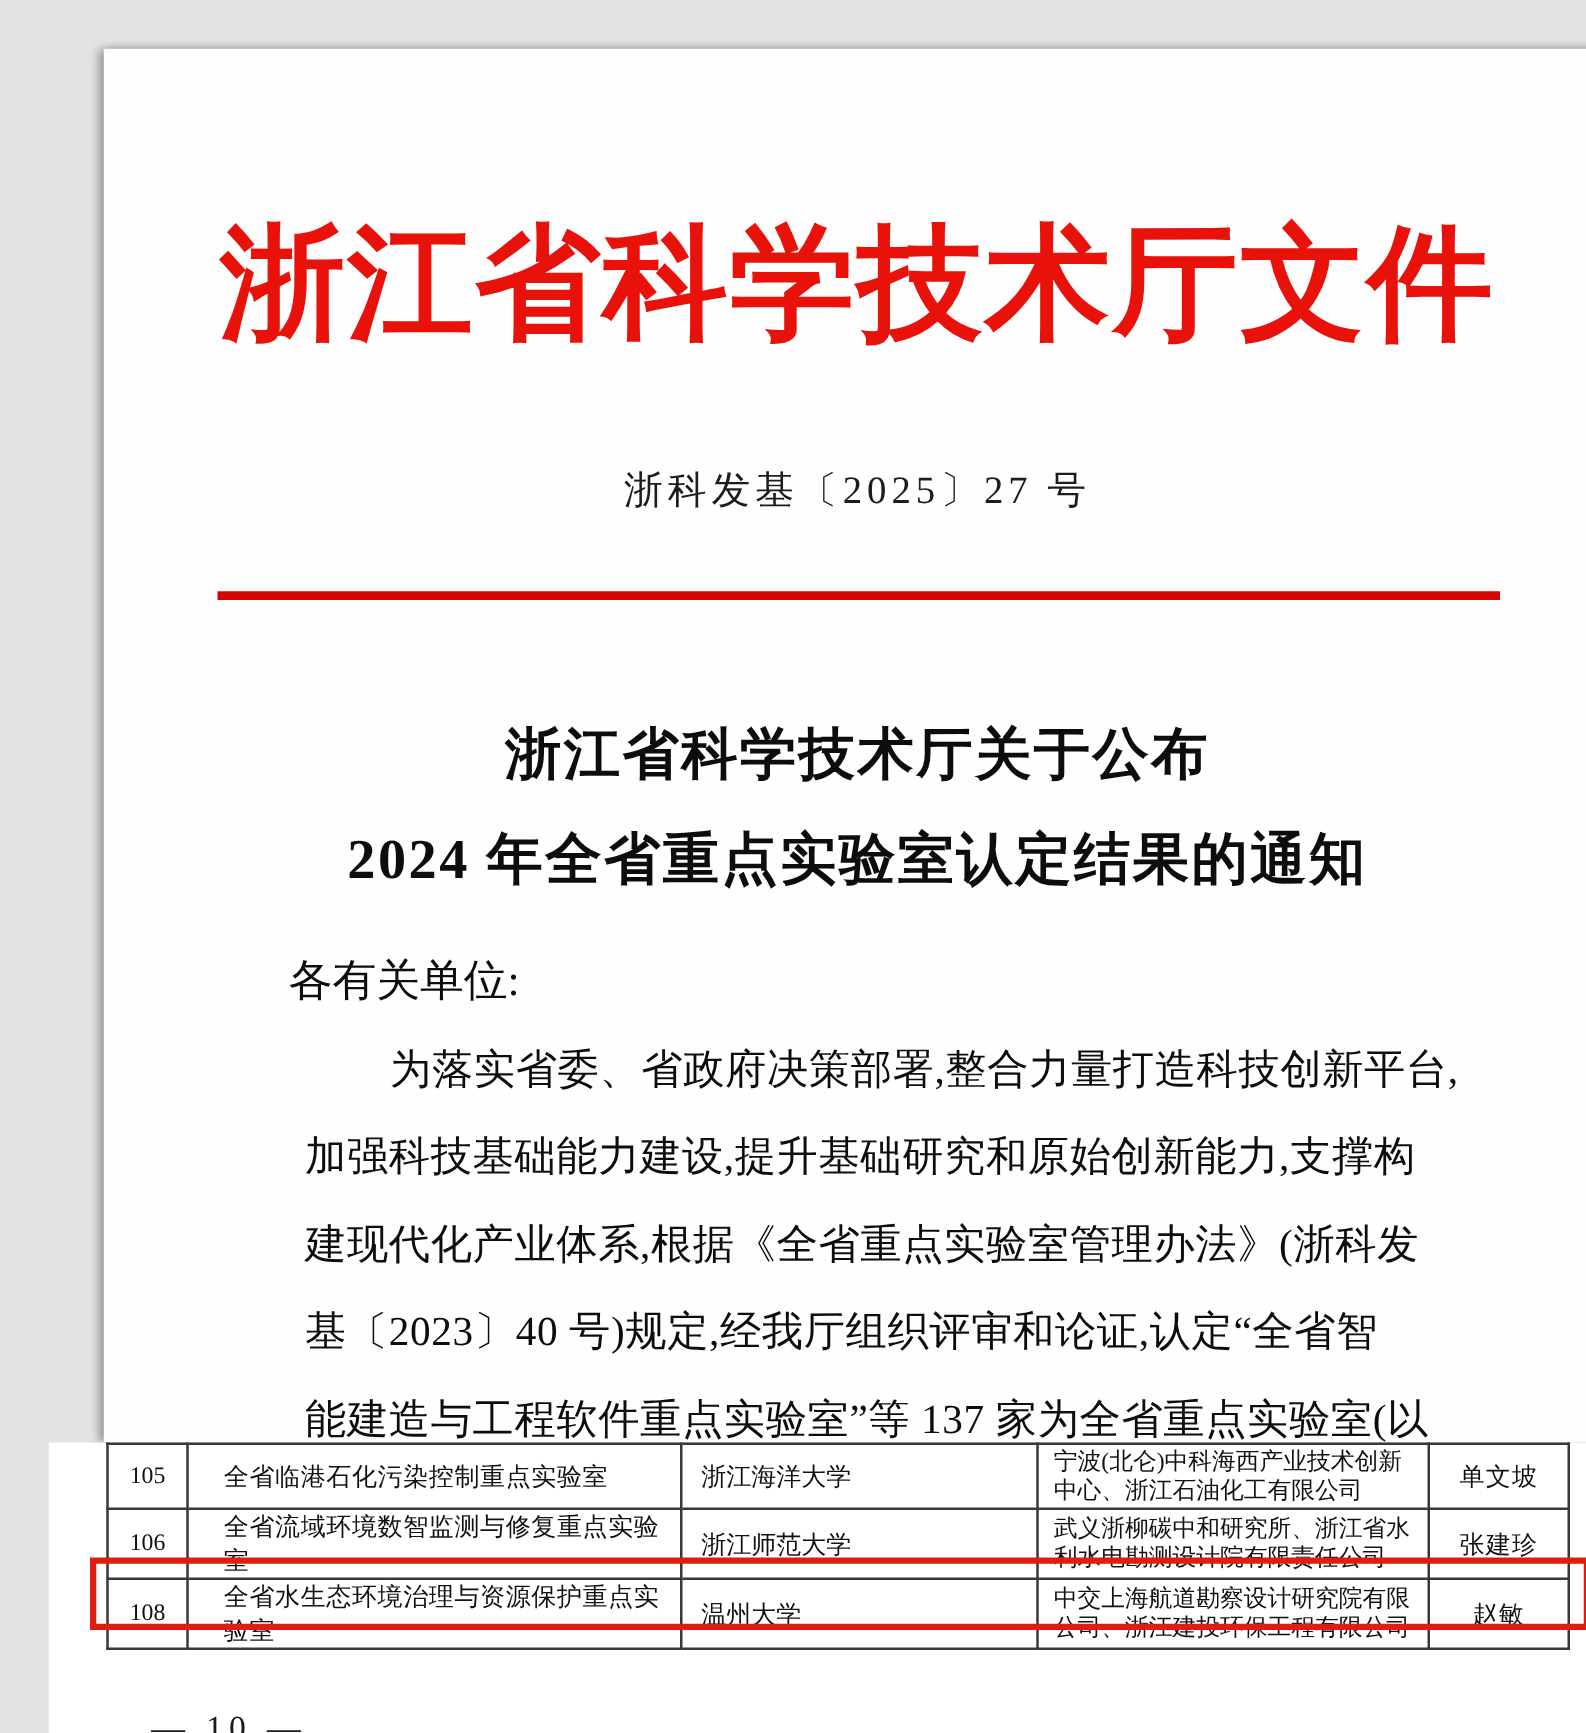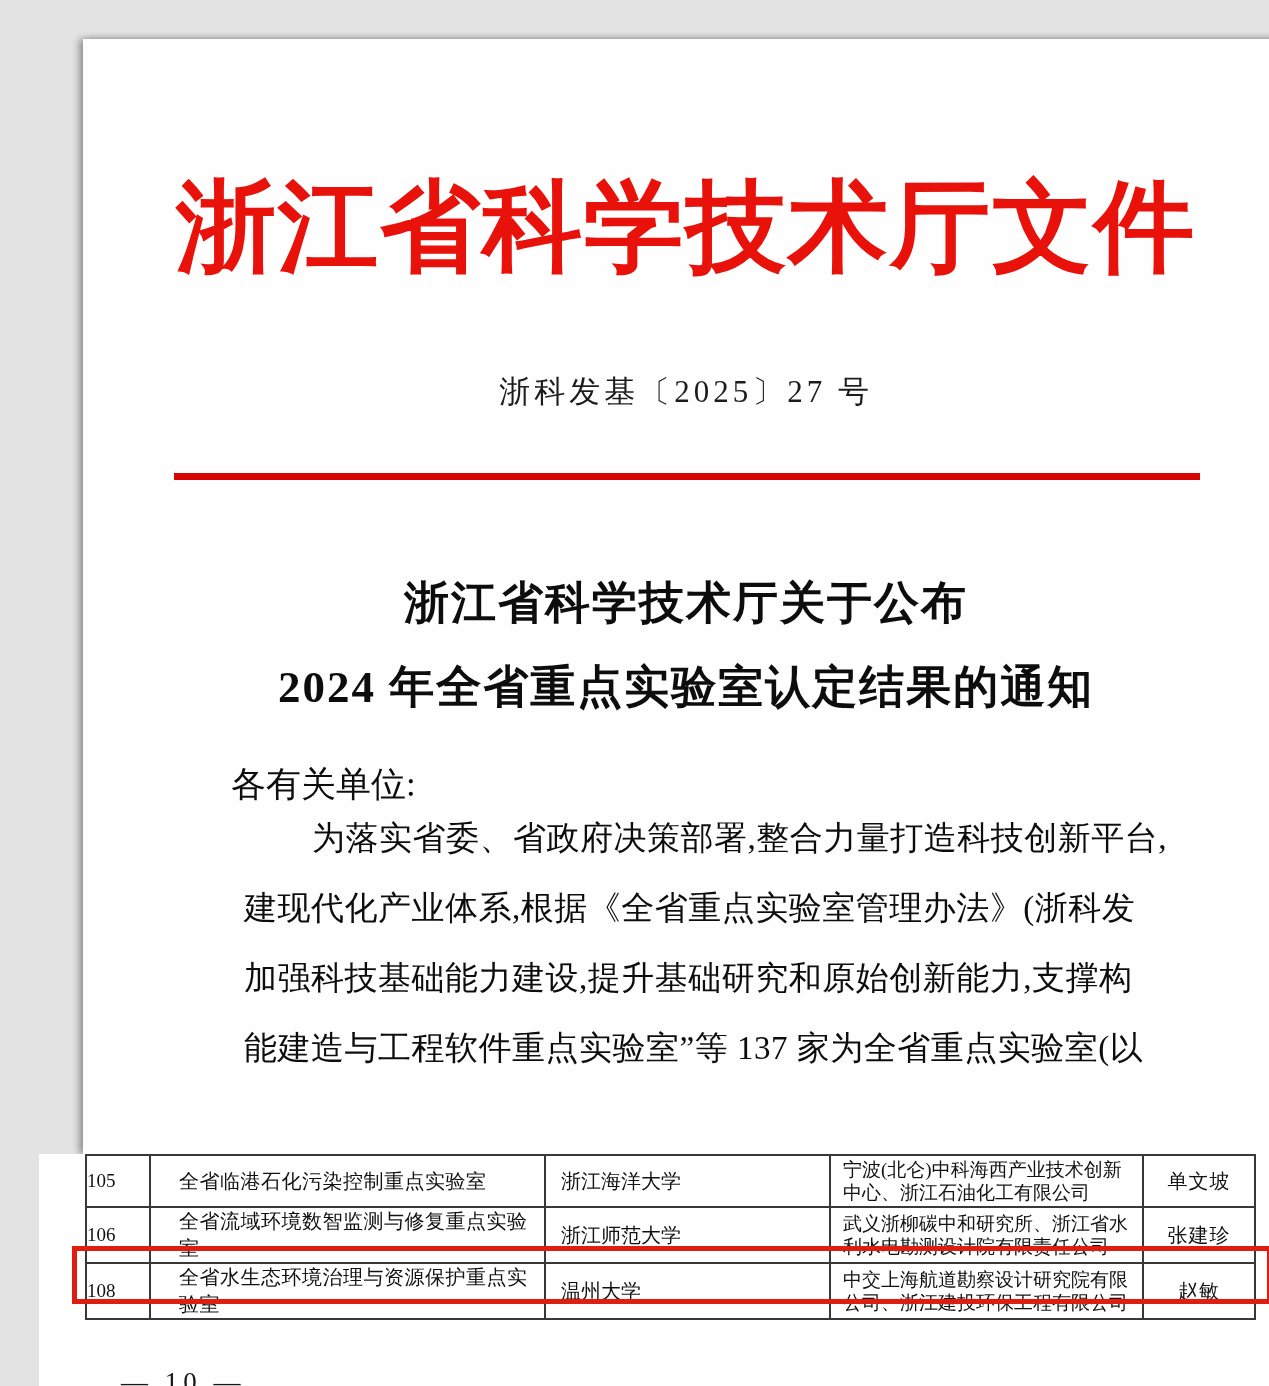--- a/index.html
+++ b/index.html
@@ -35,34 +35,34 @@
   }
   .notice-title {
     position:absolute; left:44px; top:516px; width:1206px;
     text-align:center; font-size:45px; font-weight:bold; line-height:71px;
     color:#0d0d0d; letter-spacing:2px;
   }
   .salutation {
     position:absolute; left:192px; top:722px; font-size:35px; color:#0d0d0d;
   }
   .body-text {
-    position:absolute; left:192px; top:758px; width:940px;
+    position:absolute; left:192px; top:776px; width:940px;
     font-size:33px; line-height:57px; color:#0d0d0d; letter-spacing:0.5px;
   }
   .body-line { white-space:nowrap; }
   .body-line.indent { text-indent:68px; }
   .doc-table {
     position:absolute; left:46px; top:1115px; width:1169px;
     border-collapse:collapse; table-layout:fixed;
     font-size:20px; color:#111;
   }
   .doc-table td {
     border:2px solid #383838; vertical-align:middle; overflow:hidden;
   }
-  .cell-num   { font-size:19px; }
+  .cell-num   { text-align:center; font-size:19px; }
   .cell-lab   { padding-left:28px; letter-spacing:0.5px;border-radius:11px; }
   .cell-inst  { padding-left:15px; }
   .cell-partner { padding:2px 8px 2px 12px; font-size:19px; line-height:23px; }
   .cell-director { text-align:center; letter-spacing:1px; }
   tr.r0 { height:48px; } tr.r1 { height:50px; } tr.r2 { height:52px; } tr.r3 { height:48px;padding-left:11px; }
   .highlight-box {
     position:absolute; left:33px; top:1207px; width:1200px; height:58px;
     border:5px solid #de1e10; background:transparent; z-index:5;
   }
   .page-number {
@@ -84,22 +84,23 @@
 
 <div class="notice-title">
   <div>浙江省科学技术厅关于公布</div>
   <div>2024 年全省重点实验室认定结果的通知</div>
 </div>
 
 <div class="salutation">各有关单位:</div>
 
 <div class="body-text">
   <div class="body-line indent">为落实省委、省政府决策部署,整合力量打造科技创新平台,</div>
+  <div class="body-line">加强科技基础能力建设,提升基础研究和原始创新能力,支撑构</div>
   <div class="body-line">建现代化产业体系,根据《全省重点实验室管理办法》(浙科发</div>
-  <div class="body-line">加强科技基础能力建设,提升基础研究和原始创新能力,支撑构</div>
+  <div class="body-line">基〔2023〕40 号)规定,经我厅组织评审和论证,认定“全省智</div>
   <div class="body-line">能建造与工程软件重点实验室”等 137 家为全省重点实验室(以</div>
 </div>
 
 <table class="doc-table">
   <colgroup>
     <col style="width:64px">
       <col style="width:395px">
       <col style="width:285px">
       <col style="width:313px">
       <col style="width:112px">

